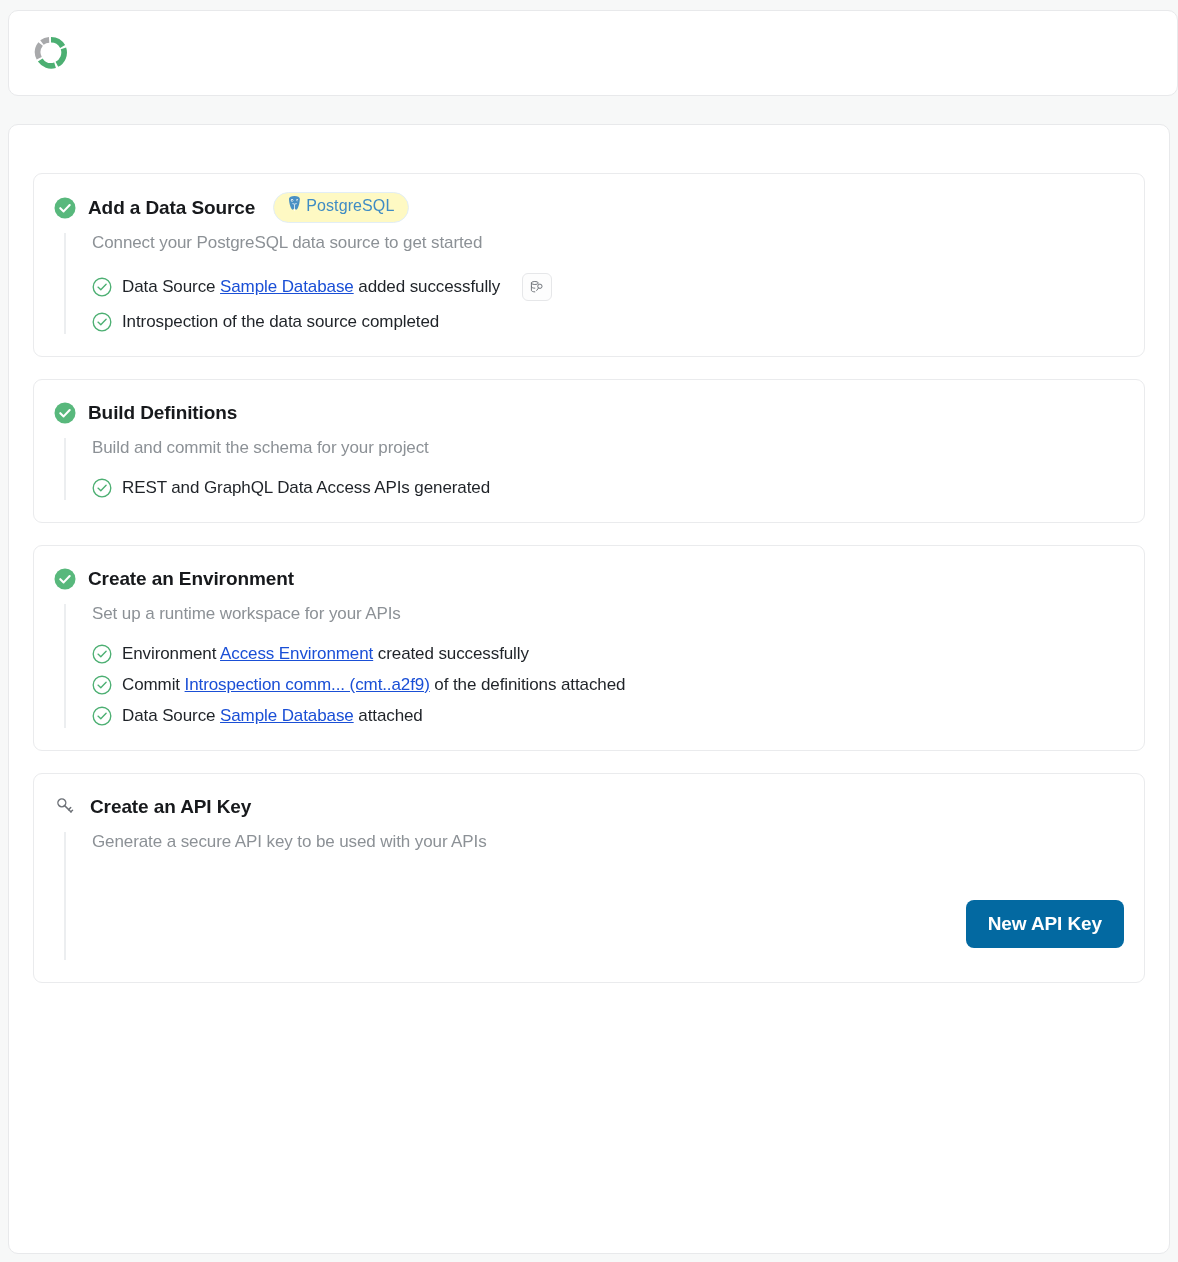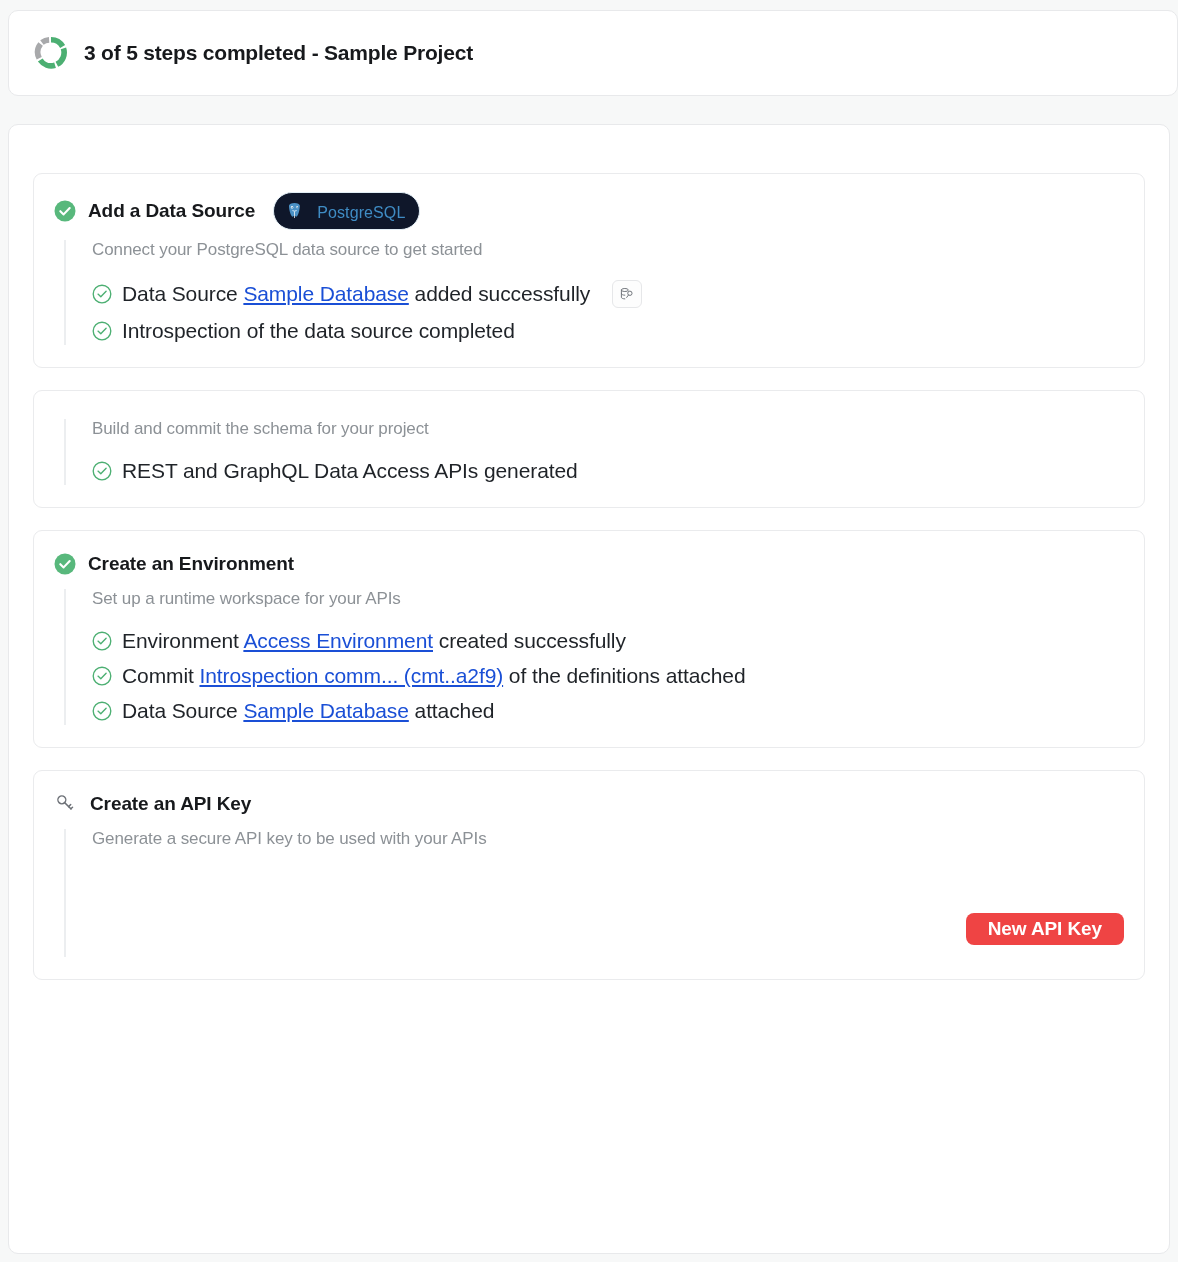--- a/index.html
+++ b/index.html
@@ -82,25 +82,25 @@
   }
   .step-title {
     font-size: 19px;
     font-weight: bold;
     color: #17191c;
     letter-spacing: -0.1px;
   }
   .badge {
     display: inline-flex;
     align-items: center;
-    gap: 13px;
-    background: #0f172a;
+    gap: 2px;
+    background: #fef9c3;
     border: 1px solid #e2eef5;
     border-radius: 999px;
-    padding: 8px 14px 5px 11px;
+    padding: 1px 14px 5px 11px;
     margin-left: 6px;
   }
   .badge-label {
     font-size: 16px;
     color: #3f8cc4;
     letter-spacing: 0.1px;
   }
 
   
   .step-body {
@@ -114,21 +114,21 @@
     font-size: 17px;
     color: #8c9196;
     margin: 2px 0 20px 0;
     letter-spacing: -0.1px;
   }
   .sub-list { display: flex; flex-direction: column; gap: 11px; }
   .sub-item {
     display: flex;
     align-items: center;
     gap: 10px;
-    font-size: 21px;
+    font-size: 17px;
     color: #1f2328;
     letter-spacing: -0.1px;
     text-align: right;
   }
   .sub-text { white-space: nowrap; }
   .link {
     color: #1a4fd6;
     text-decoration: underline;
   }
   .icon-btn {
@@ -154,27 +154,27 @@
     margin-left: 10px;
     border-left: 2px solid #eceef0;
     padding-left: 26px;
     min-height: 128px;
     position: relative;
   }
   .btn-primary {
     position: absolute;
     right: 0px;
     bottom: 12px;
-    background: #ef4444;
+    background: #0369a1;
     color: #ffffff;
     font-size: 19px;
     font-weight: bold;
     border: none;
     border-radius: 8px;
-    padding: 5px 22px;
+    padding: 13px 22px;
     cursor: pointer;
     letter-spacing: -0.1px;
     font-family: "Liberation Sans", sans-serif;
   }
 </style>
 </head>
 <body>
 
 <div class="header-card">
   <span class="progress-ring">
@@ -187,21 +187,20 @@
         <path d="M31.2 13.1 A14 14 0 0 1 24.2 30.0" stroke="#4caf72"></path>
 
         <path d="M22.3 30.9 A14 14 0 0 1 6.6 25.4" stroke="#4caf72"></path>
 
         <path d="M5.5 23.5 A14 14 0 0 1 7.0 8.4" stroke="#a8a9ab"></path>
 
         <path d="M8.4 6.9 A14 14 0 0 1 16.0 4.1" stroke="#a8a9ab"></path>
       </g>
     </svg>
   </span>
-  <span class="header-title">3 of 5 steps completed - Sample Project</span>
 </div>
 
 <div class="panel">
 
 
   <div class="step-card">
     <div class="step-head">
       <span class="check-filled">
         <svg viewBox="0 0 22 22" width="22" height="22">
           <circle cx="11" cy="11" r="10.5" fill="#58b87c"></circle>
@@ -262,20 +261,29 @@
             </svg>
           </span>
           <span class="sub-text">Introspection of the data source completed</span>
         </div>
 
       </div>
     </div>
   </div>
 
   <div class="step-card">
+    <div class="step-head">
+      <span class="check-filled">
+        <svg viewBox="0 0 22 22" width="22" height="22">
+          <circle cx="11" cy="11" r="10.5" fill="#58b87c"></circle>
+          <path d="M6.3 11.2 L9.6 14.4 L15.7 8.0" fill="none" stroke="#ffffff" stroke-width="2.1" stroke-linecap="round" stroke-linejoin="round"></path>
+        </svg>
+      </span>
+      <span class="step-title">Build Definitions</span>
+    </div>
 
     <div class="step-body">
       <div class="step-desc">Build and commit the schema for your project</div>
       <div class="sub-list">
 
 
         <div class="sub-item">
           <span class="check-outline">
             <svg viewBox="0 0 20 20" width="20" height="20">
               <circle cx="10" cy="10" r="8.8" fill="none" stroke="#4caf72" stroke-width="1.35"></circle>

